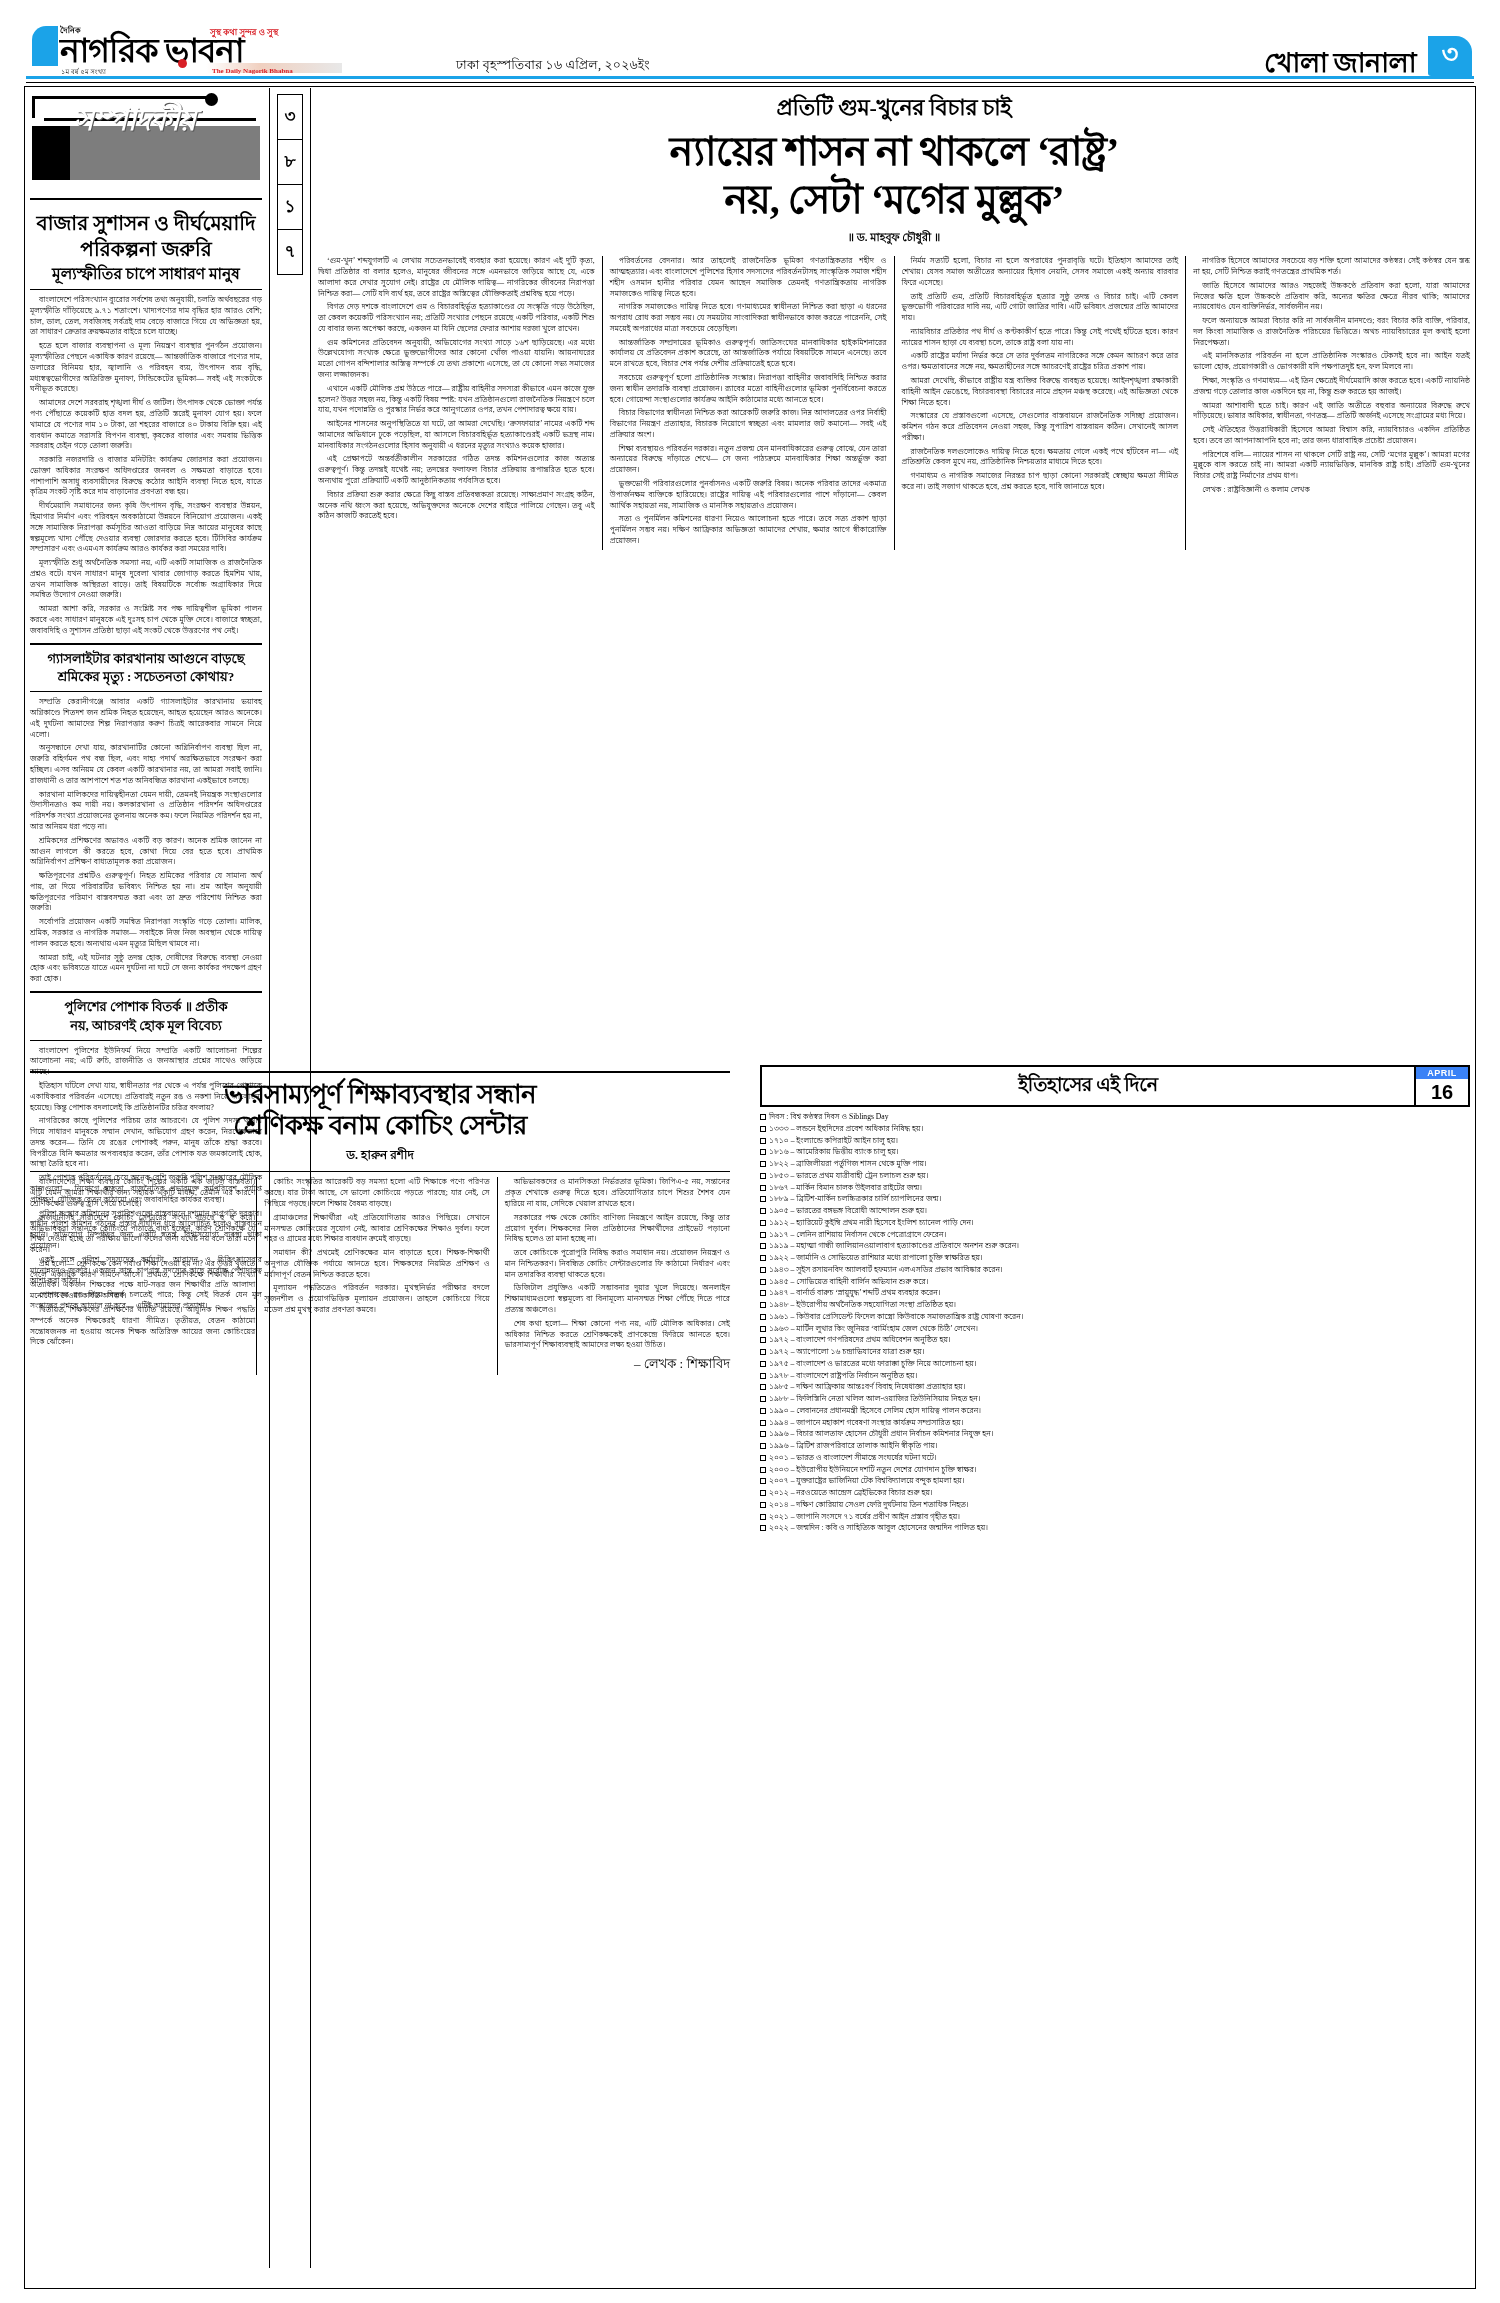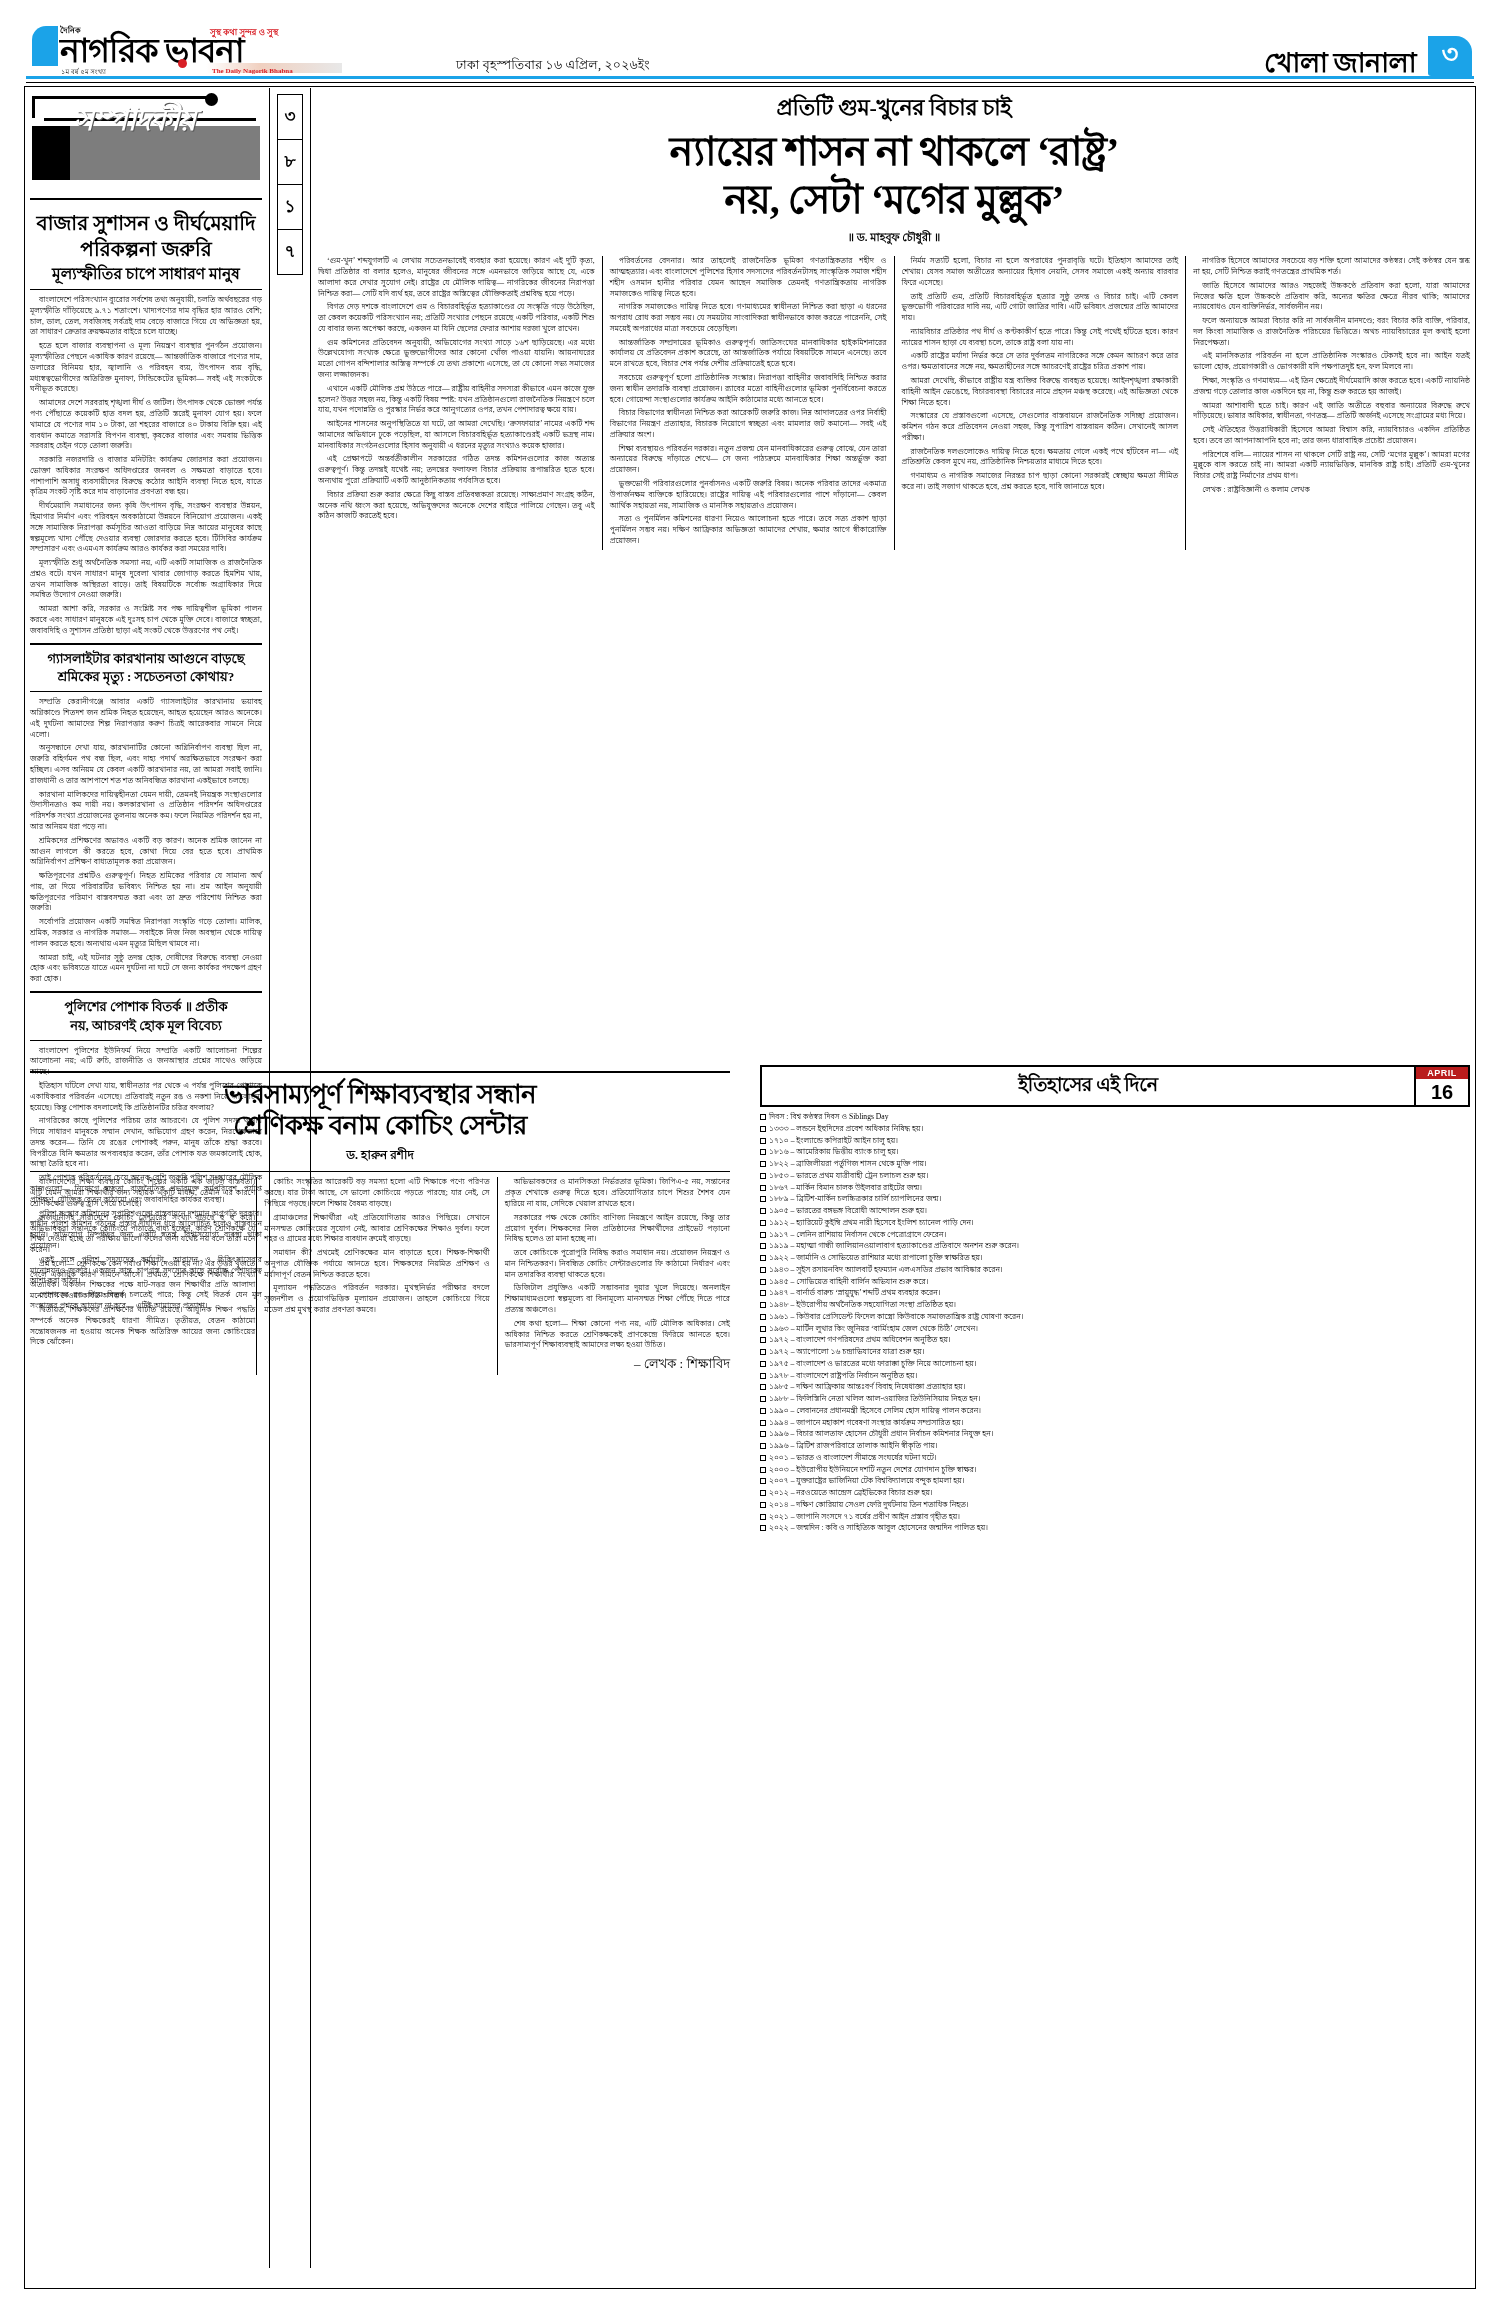--- a/index.html
+++ b/index.html
@@ -177,21 +177,21 @@
   }
   .hist-title {
     flex:1; text-align:center; font-size:19px; font-weight:bold;
     letter-spacing:-.4px;
   }
   .cal {
     width:54px; height:38px; border-left:2px solid #000;
     display:flex; flex-direction:column; align-items:stretch;
   }
   .cal-month {
-    background:#b91c1c; color:#fff; font-size:9px; font-weight:bold;
+    background:#3b82f6; color:#fff; font-size:9px; font-weight:bold;
     text-align:center; line-height:12px; height:12px;
     font-family:"Liberation Sans", sans-serif; letter-spacing:.5px;
   }
   .cal-day {
     flex:1; text-align:center; font-size:20px; font-weight:bold;
     line-height:26px; font-family:"Liberation Sans", sans-serif;
   }
   .hist-list { margin-top:5px; }
   .hist-item {
     font-size:7.6px; line-height:1.35; display:flex;

